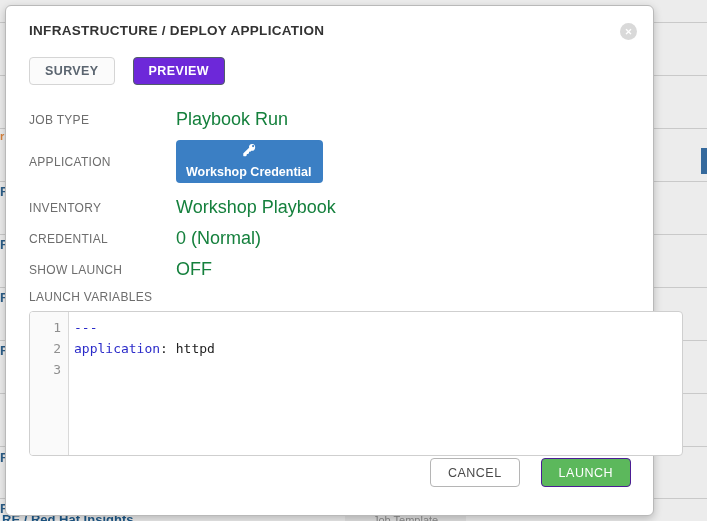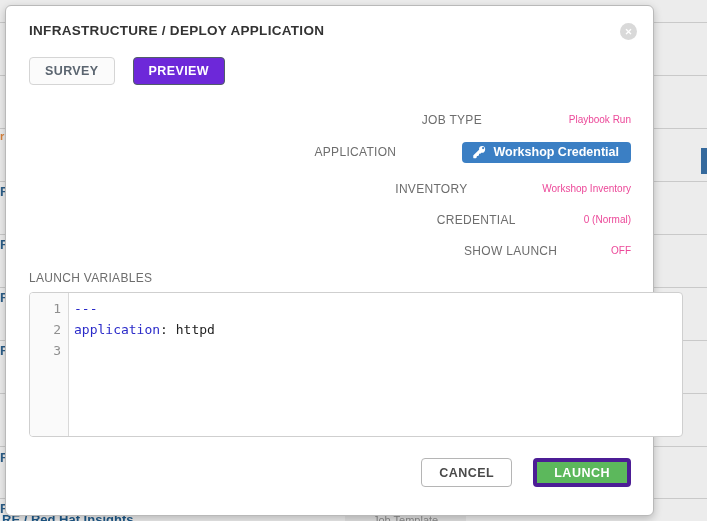--- a/index.html
+++ b/index.html
@@ -60,32 +60,33 @@
     font-size:12.5px; font-weight:bold; letter-spacing:.4px;
     padding:6px 15px; border-radius:4px; cursor:pointer;
     border:1px solid #d5d5d5; background:#fbfbfb; color:#5b6570;
   }
   .tab-btn.active {
     background:#6d28d9; border-color:#515d69; color:#ffffff;
   }
 
   
   .fields { margin-top:24px; }
-  .field-row { display:flex; align-items:center; min-height:21px; margin-bottom:10px;justify-content:flex-end; }
+  .field-row { display:flex; align-items:center; min-height:21px; margin-bottom:10px; }
   .field-row.tall { min-height:24px; margin-bottom:13px; }
   .field-label {
     width:147px; flex:none;
     font-size:12px; color:#6d6d6d; letter-spacing:.3px;
   }
-  .field-value { font-size:10px; color:#ec4899; }
+  .field-value { font-size:18px; color:#15803d; }
   .cred-badge {
     display:inline-flex; align-items:center; gap:8px;
     background:#3b7fc4; color:#ffffff; border-radius:4px;
     padding:3px 12px 4px 10px; font-size:12.5px; font-weight:600;
     cursor:pointer;
+    flex-direction:column;
   }
   .cred-badge svg { display:block; }
 
   
   .extra-label {
     font-size:12px; color:#6d6d6d; letter-spacing:.3px;
     margin-top:3px; margin-bottom:7px;
   }
   .editor {
     width:654px; height:145px;
@@ -109,25 +110,25 @@
   .tok-blue { color:#2a2ac9; }
   .tok-dark { color:#222222; }
 
   
   .footer {
     position:absolute; right:22px; bottom:28px;
     display:flex; gap:21px;
   }
   .btn {
     height:29px; padding:0 17px; border-radius:4px;
-    font-size:12.5px; font-weight:bold; letter-spacing:.5px;
+    font-size:12.5px; font-weight:normal; letter-spacing:.5px;
     display:flex; align-items:center; cursor:pointer;
   }
   .btn-cancel { background:#ffffff; border:1px solid #b5b5b5; color:#4a4a4a; }
-  .btn-launch { background:#5cb85c; border:4px solid #4c1d95; color:#ffffff; }
+  .btn-launch { background:#5cb85c; border:1px solid #4c1d95; color:#ffffff; }
 </style>
 </head>
 <body>
 
 <div class="bg-layer">
   <div class="bg-row-line" style="top:22px"></div>
   <div class="bg-row-line" style="top:75px"></div>
   <div class="bg-row-line" style="top:128px"></div>
   <div class="bg-row-line" style="top:181px"></div>
   <div class="bg-row-line" style="top:234px"></div>
@@ -177,21 +178,21 @@
           <svg width="14" height="14" viewBox="0 0 16 16" fill="#ffffff">
             <path d="M11.5 1a3.5 3.5 0 0 0-3.4 4.3L1.6 11.8a.5.5 0 0 0-.15.35v2.35c0 .28.22.5.5.5h2.35a.5.5 0 0 0 .35-.15l.85-.85v-1.5h1.5l1-1v-1.5h1.5l1.2-1.2A3.5 3.5 0 1 0 11.5 1zm1.2 3.8a1.25 1.25 0 1 1 0-2.5 1.25 1.25 0 0 1 0 2.5z"></path>
           </svg>
         </span>
         <span>Workshop Credential</span>
       </div>
     </div>
 
     <div class="field-row" style="margin-top:14px">
       <div class="field-label">INVENTORY</div>
-      <div class="field-value">Workshop Inventory</div>
+      <div class="field-value">Workshop Playbook</div>
     </div>
 
     <div class="field-row">
       <div class="field-label">CREDENTIAL</div>
       <div class="field-value">0 (Normal)</div>
     </div>
 
     <div class="field-row">
       <div class="field-label">SHOW LAUNCH</div>
       <div class="field-value">OFF</div>

